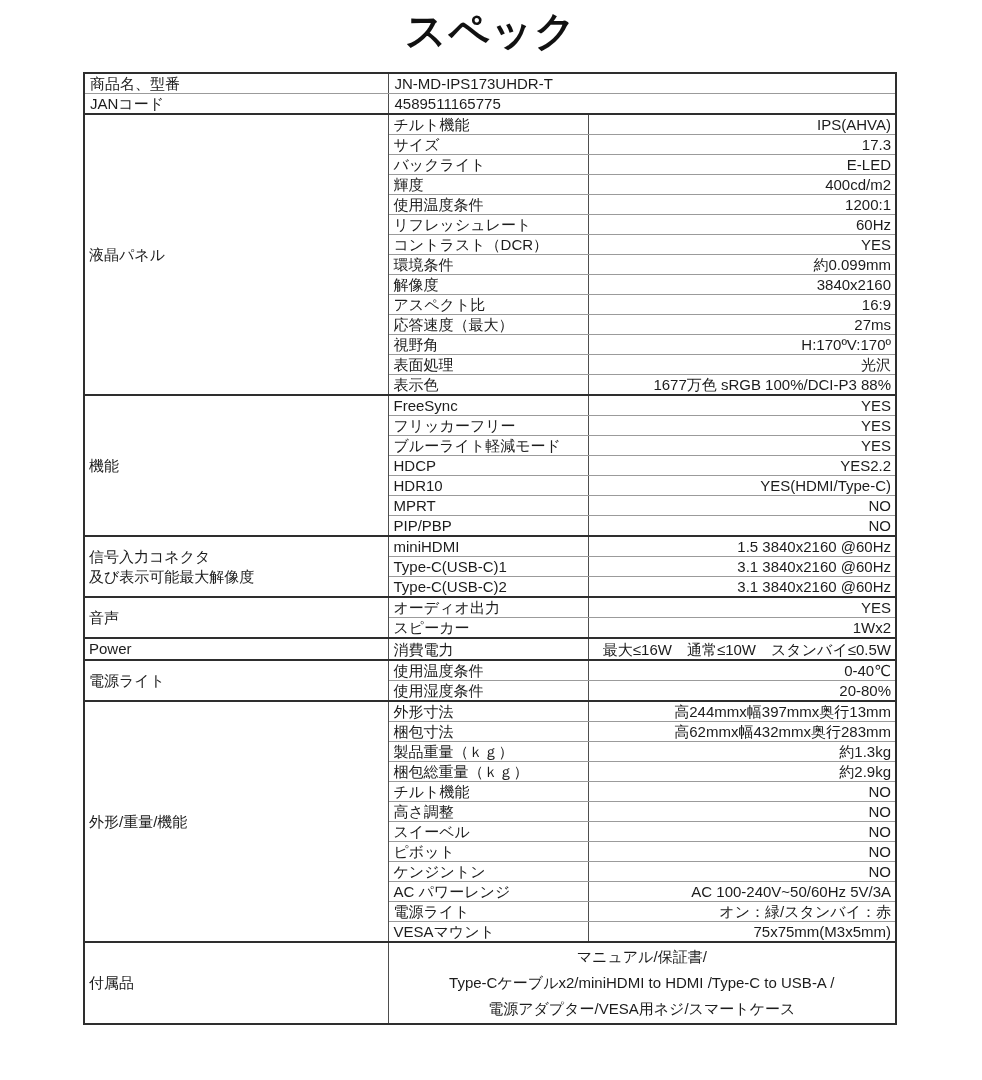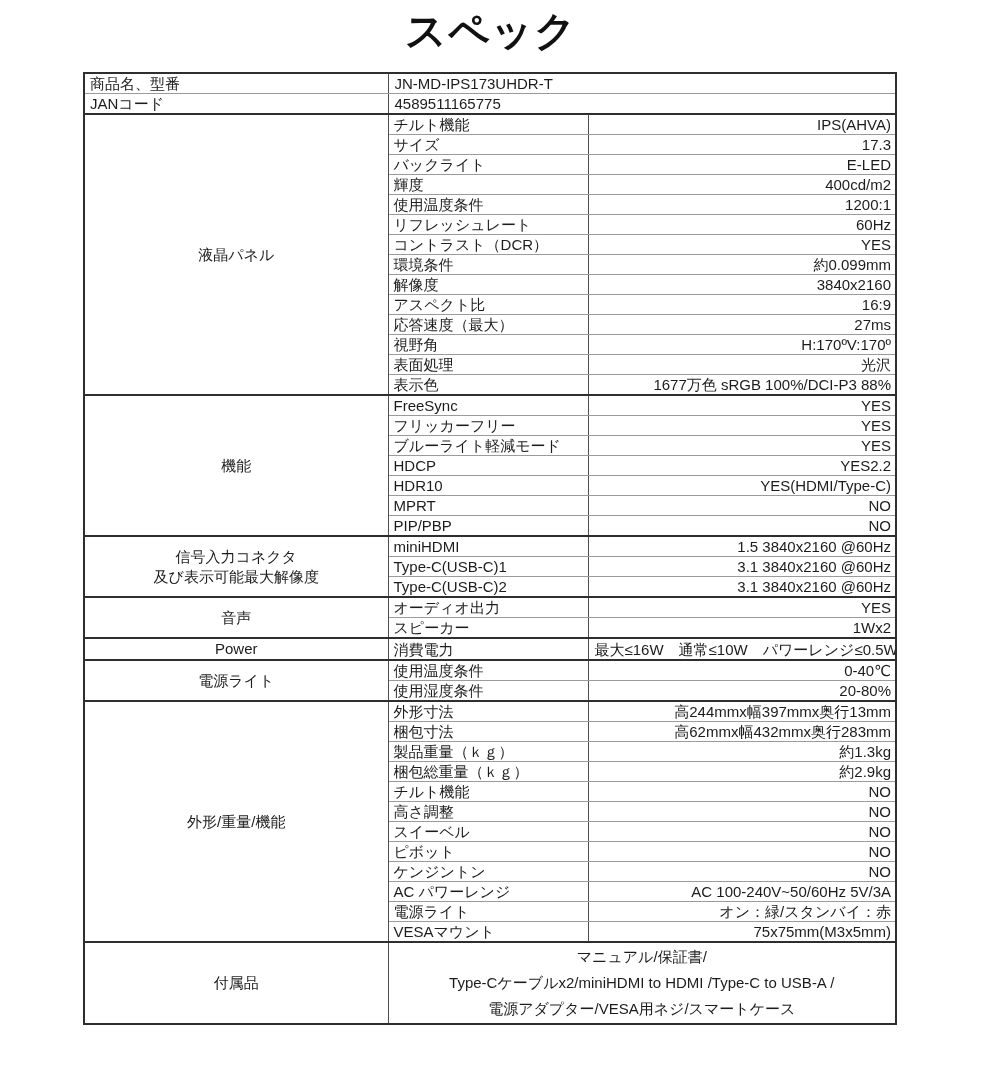--- a/index.html
+++ b/index.html
@@ -23,21 +23,21 @@
   col.c2{width:200px;}
   col.c3{width:308px;}
   td{
     height:19px;line-height:19px;
     border-top:1px solid #9b9b9b;border-bottom:1px solid #9b9b9b;
     border-left:1px solid #4e4e4e;border-right:1px solid #4e4e4e;
     padding:0 4px;overflow:hidden;white-space:nowrap;
     color:#1c1c1c;
   }
   td.cat{
-    text-align:center;vertical-align:middle;white-space:pre-line;
+    vertical-align:middle;white-space:pre-line;
     line-height:20px;
   }
   td.lbl{text-align:left;padding-left:5px;}
   td.val{text-align:right;padding-left:6px;}
   td.merged{text-align:left;}
   td.sec-top{border-top:2px solid #2e2e2e;}
   td.footer-val{
     height:80px;vertical-align:middle;text-align:center;
     white-space:normal;line-height:26px;border-radius:27px;
   }
@@ -168,21 +168,21 @@
         <td class="lbl sec-top">オーディオ出力</td>
         <td class="val sec-top">YES</td>
       </tr>
       <tr>
         <td class="lbl">スピーカー</td>
         <td class="val">1Wx2</td>
       </tr>
       <tr>
         <td class="cat sec-top" rowspan="1">Power</td>
         <td class="lbl sec-top">消費電力</td>
-        <td class="val sec-top">最大≤16W　通常≤10W　パワーレンジ≤0.5W</td>
+        <td class="val sec-top">最大≤16W　通常≤10W　スタンバイ≤0.5W</td>
       </tr>
       <tr>
         <td class="cat sec-top" rowspan="2">電源ライト</td>
         <td class="lbl sec-top">使用温度条件</td>
         <td class="val sec-top">0-40℃</td>
       </tr>
       <tr>
         <td class="lbl">使用湿度条件</td>
         <td class="val">20-80%</td>
       </tr>

